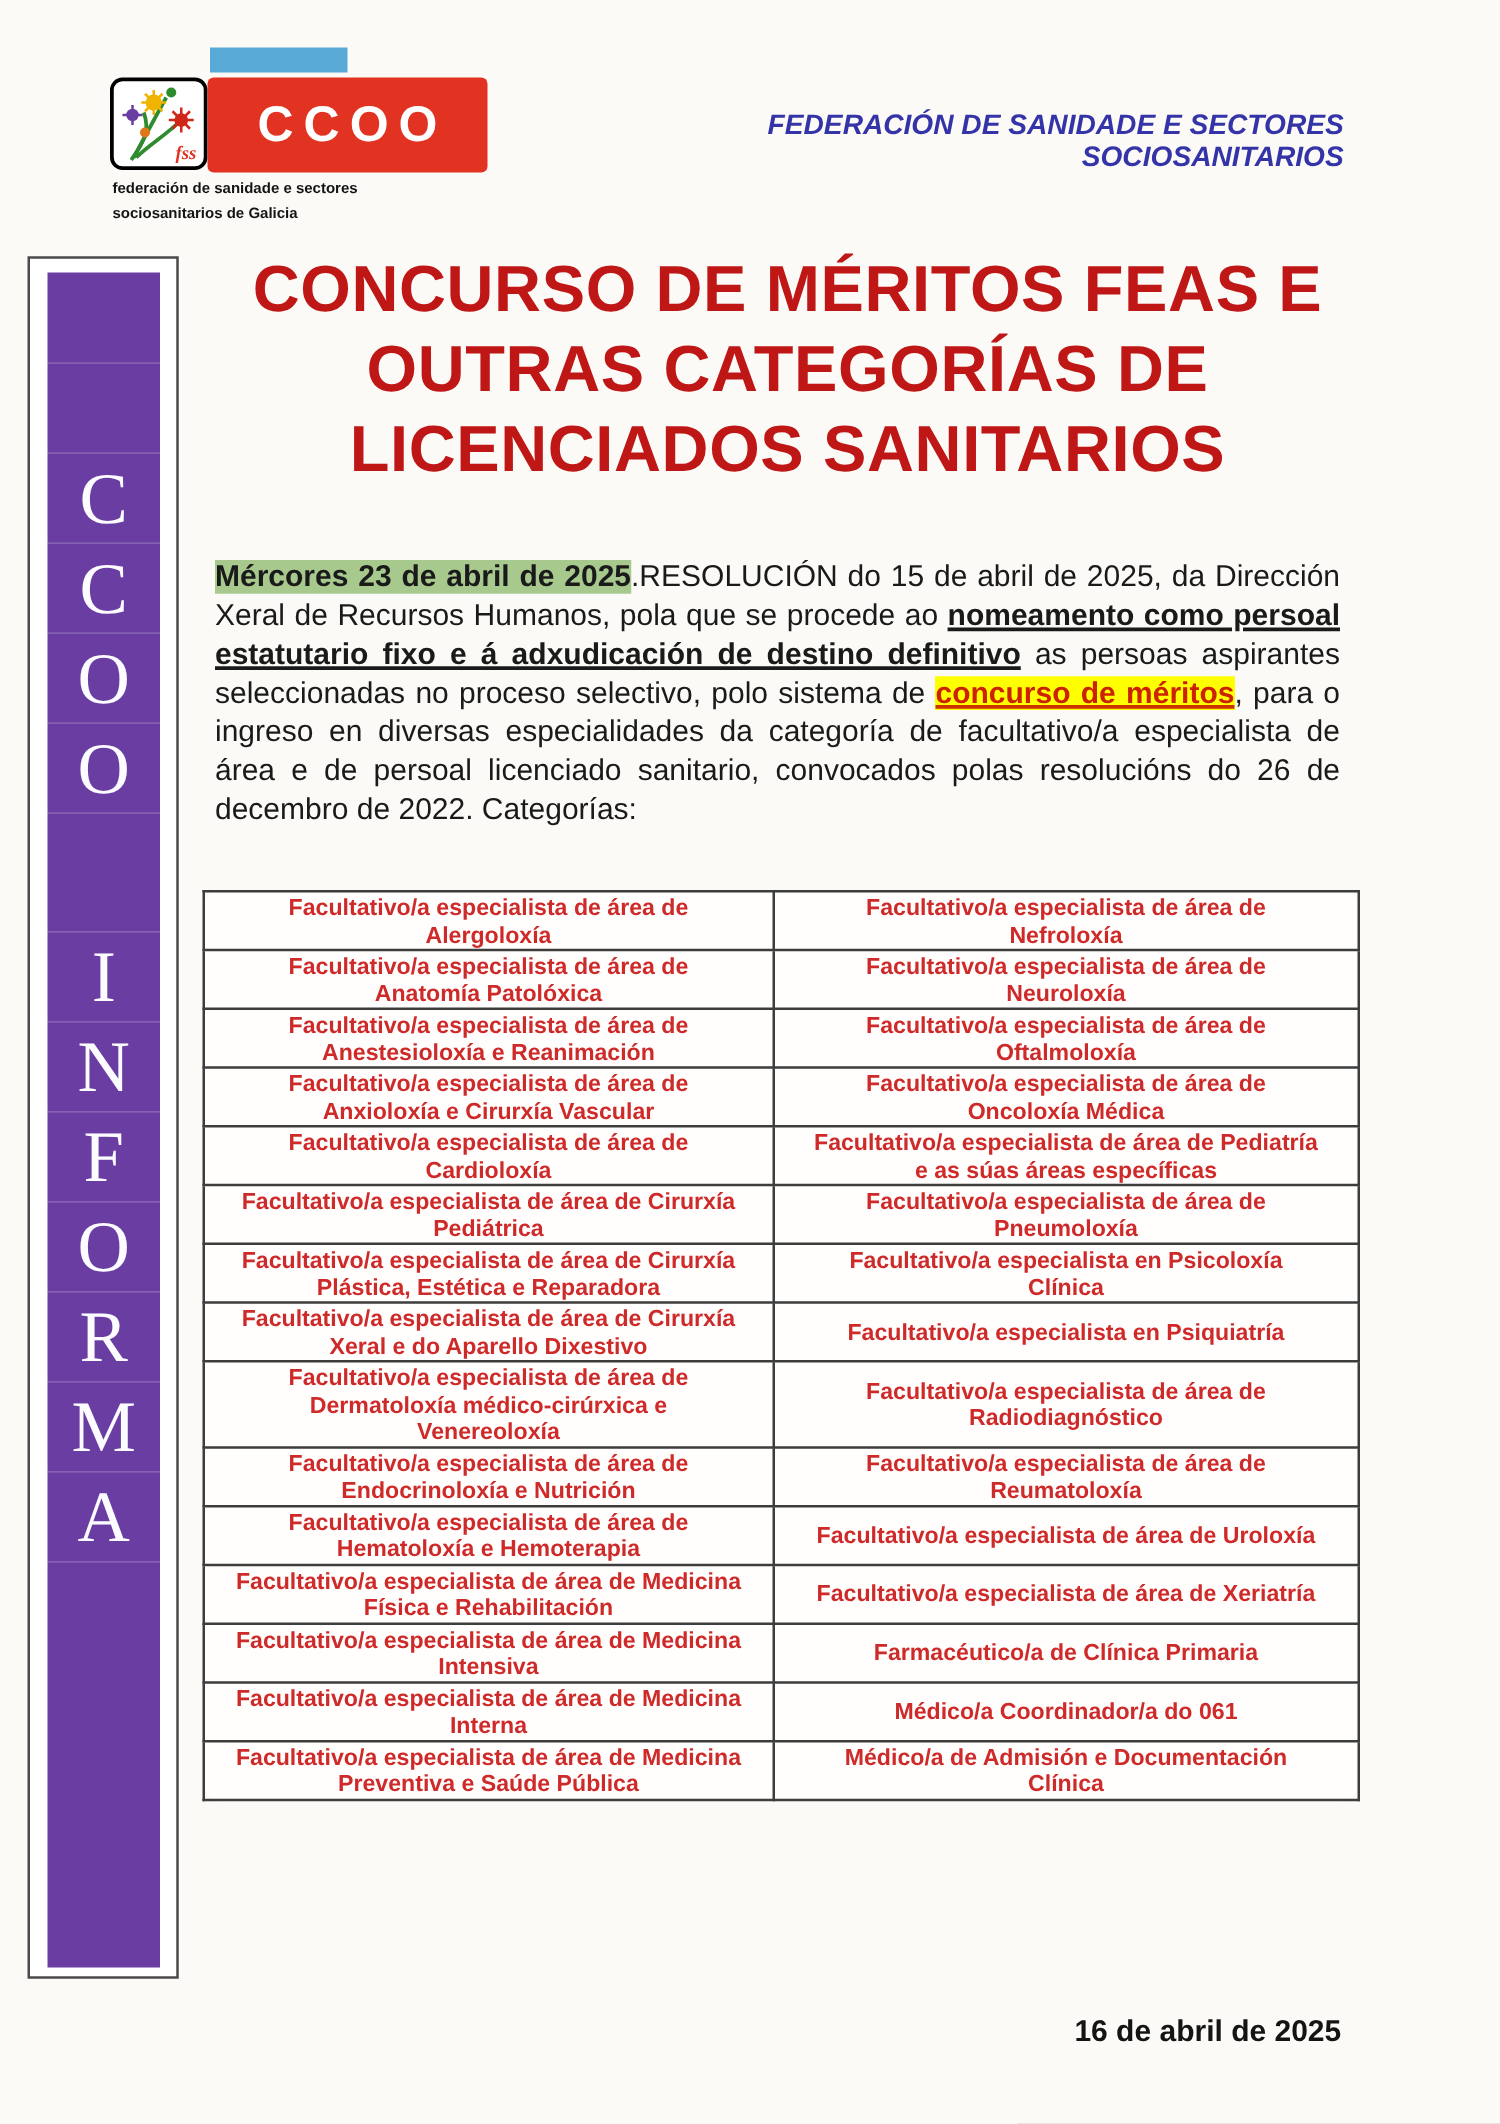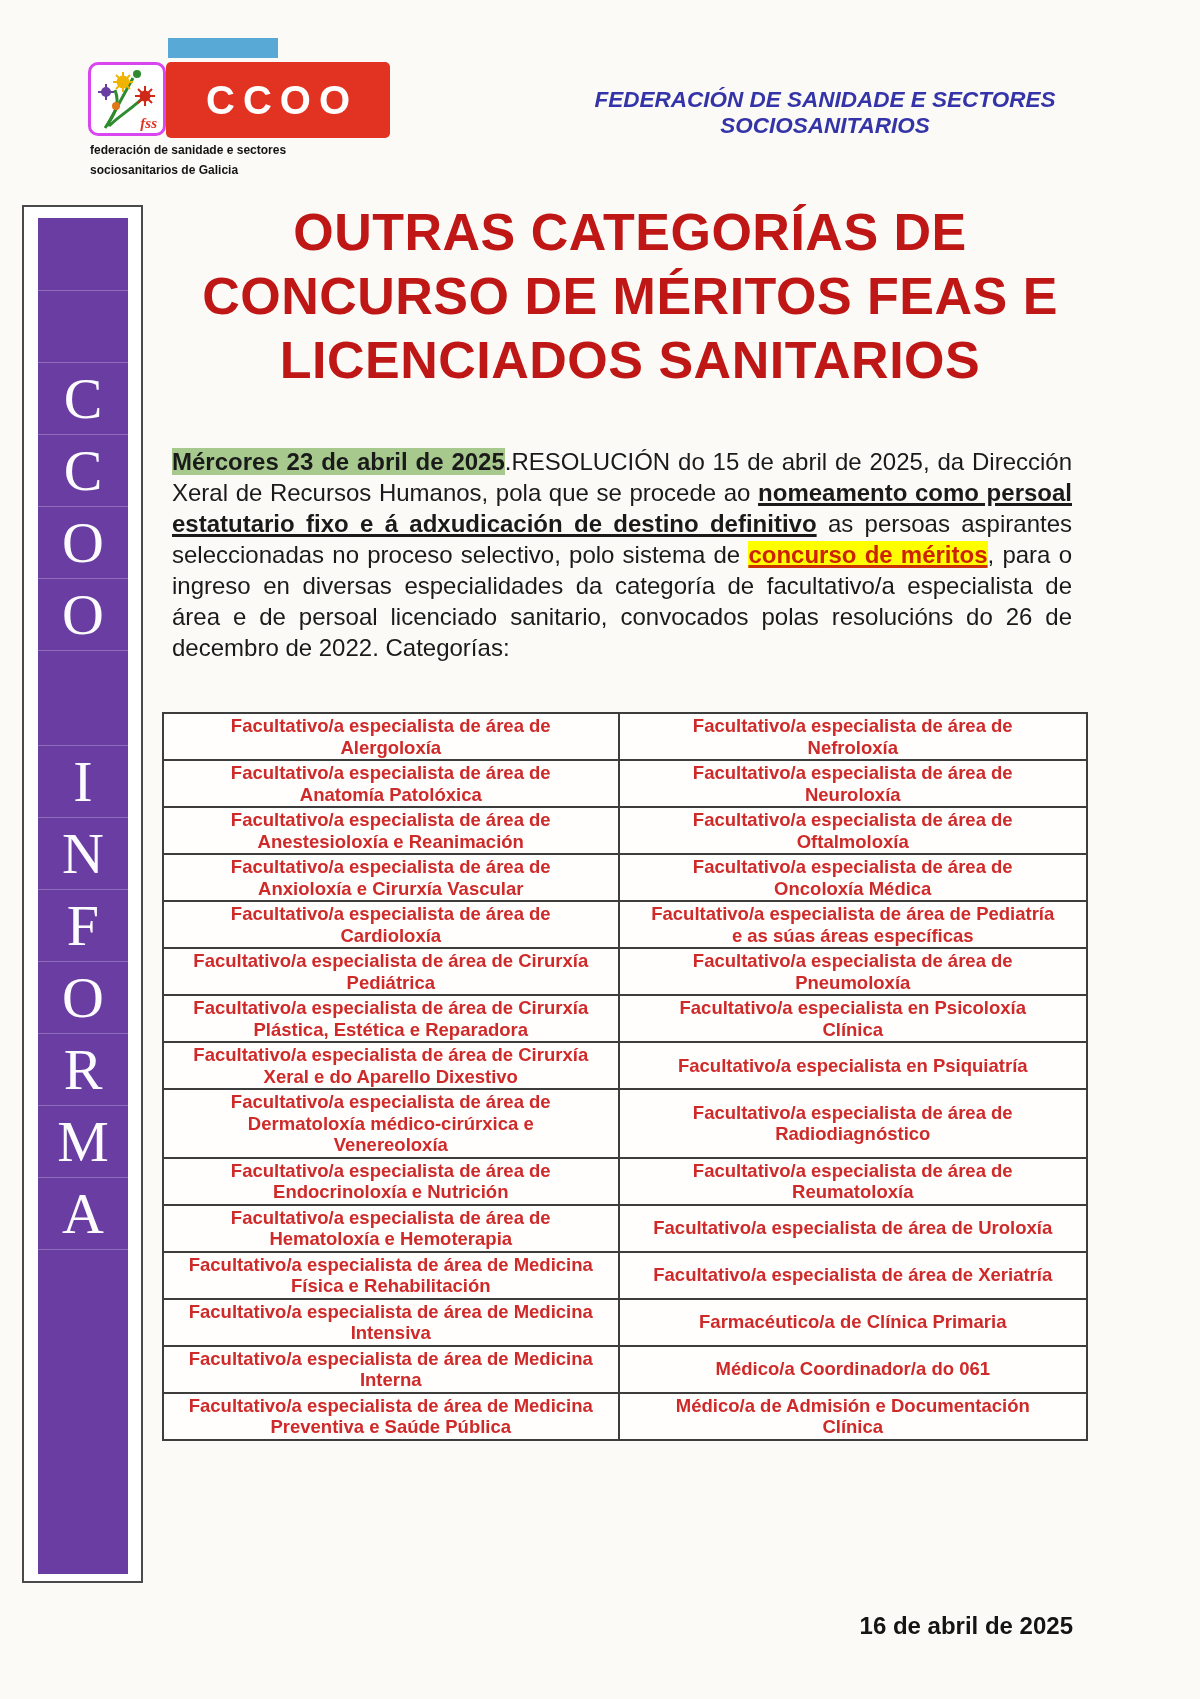--- a/index.html
+++ b/index.html
@@ -5,42 +5,42 @@
   * { margin:0; padding:0; box-sizing:border-box; }
   body { background:#888; font-family:"Liberation Sans", sans-serif; }
   .page {
     position:relative; width:1200px; height:1699px; margin:0 auto;
     background:#fbfaf6; overflow:hidden;
   }
   
   .blue-bar { position:absolute; left:168px; top:38px; width:110px; height:20px; background:#58a9d6; }
   .flower-box {
     position:absolute; left:88px; top:62px; width:78px; height:74px;
-    background:#fff; border:3px solid #d946ef; border-radius:10px;
+    background:#fff; border:3px solid #000000; border-radius:10px;
   }
   .flower-box svg { position:absolute; left:2px; top:1px; }
   .fss-script {
     position:absolute; right:6px; bottom:1px; color:#e23222;
     font-family:"Liberation Serif", serif; font-style:italic; font-weight:bold; font-size:15px;
   }
   .red-box {
     position:absolute; left:166px; top:62px; width:224px; height:76px;
     background:#e23222; border-radius:5px;
     display:flex; align-items:center; justify-content:center;
   }
   .red-box span {
     color:#fff; font-weight:900; font-size:40px; letter-spacing:8px; padding-left:8px;
     font-family:"Liberation Sans", sans-serif;
   }
   .org-text {
     position:absolute; left:90px; top:141px; color:#141414;
     font-weight:bold; font-size:12px; line-height:19.5px;
   }
   .fed-title {
-    position:absolute; left:575px; top:87px; width:500px; text-align:center;
+    position:absolute; left:575px; top:87px; width:500px; text-align:right;
     color:#3434a8; font-weight:bold; font-style:italic; font-size:22.5px; line-height:26px;
   }
   
   .sidebar-frame {
     position:absolute; left:22px; top:205px; width:121px; height:1378px;
     background:#ffffff; border:2px solid #4a4a4a;
   }
   .sidebar-purple {
     position:absolute; left:14px; top:11px; width:90px; height:1356px;
     background:#6a3da2; display:flex; flex-direction:column;
@@ -153,22 +153,22 @@
       <div class="sb-cell">O</div>
       <div class="sb-cell">R</div>
       <div class="sb-cell">M</div>
       <div class="sb-cell">A</div>
       <div class="sb-fill"></div>
     </div>
   </div>
 
   <div>
     <div class="doc-title">
+      <div>CONCURSO DE MÉRITOS FEAS E</div>
       <div>OUTRAS CATEGORÍAS DE</div>
-      <div>CONCURSO DE MÉRITOS FEAS E</div>
       <div>LICENCIADOS SANITARIOS</div>
     </div>
 
     <p class="lead"><span class="hl-green">Mércores 23 de abril de 2025</span><span>.RESOLUCIÓN do 15 de abril de 2025, da Dirección Xeral de Recursos Humanos, pola que se procede ao </span><span class="bold-underline">nomeamento como persoal estatutario fixo e á adxudicación de destino definitivo</span><span> as persoas aspirantes seleccionadas no proceso selectivo, polo sistema de </span><span class="hl-yellow">concurso de méritos</span><span>, para o ingreso en diversas especialidades da categoría de facultativo/a especialista de área e de persoal licenciado sanitario, convocados polas resolucións do 26 de decembro de 2022. Categorías:</span></p>
 
     <table class="cat-table">
       <tbody>
         <tr>
           <td class="col-l">Facultativo/a especialista de área de
 Alergoloxía</td>

